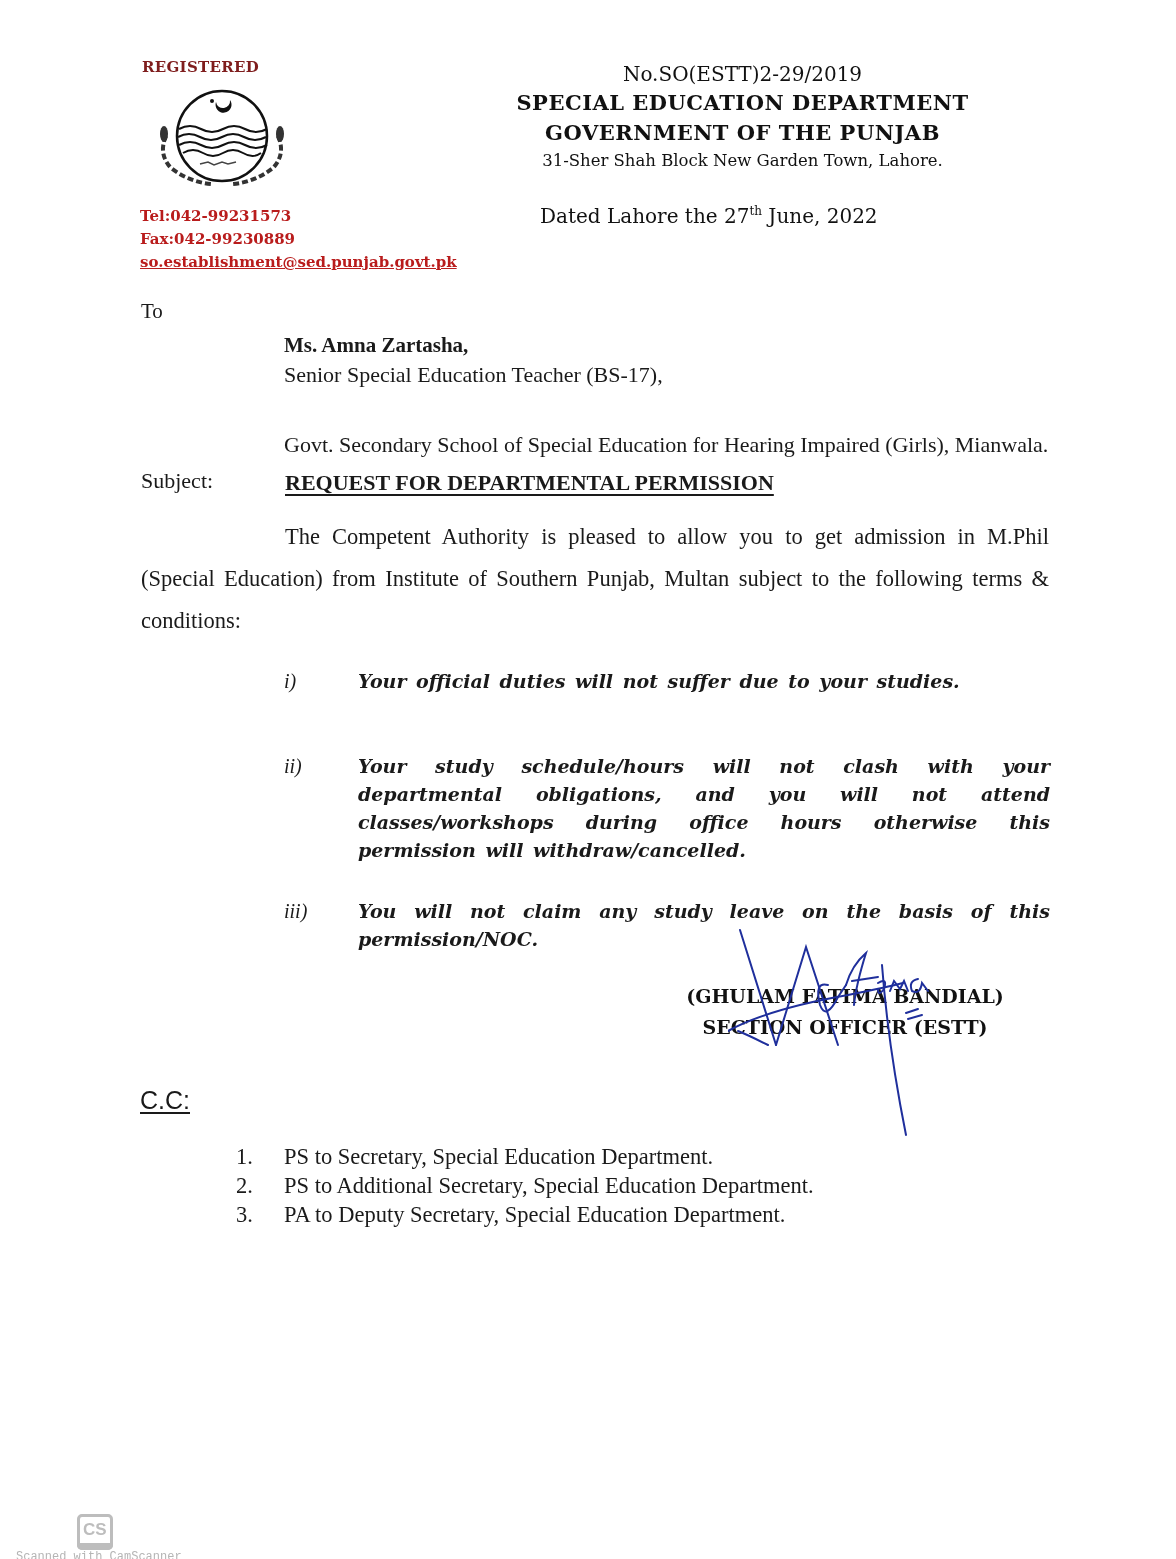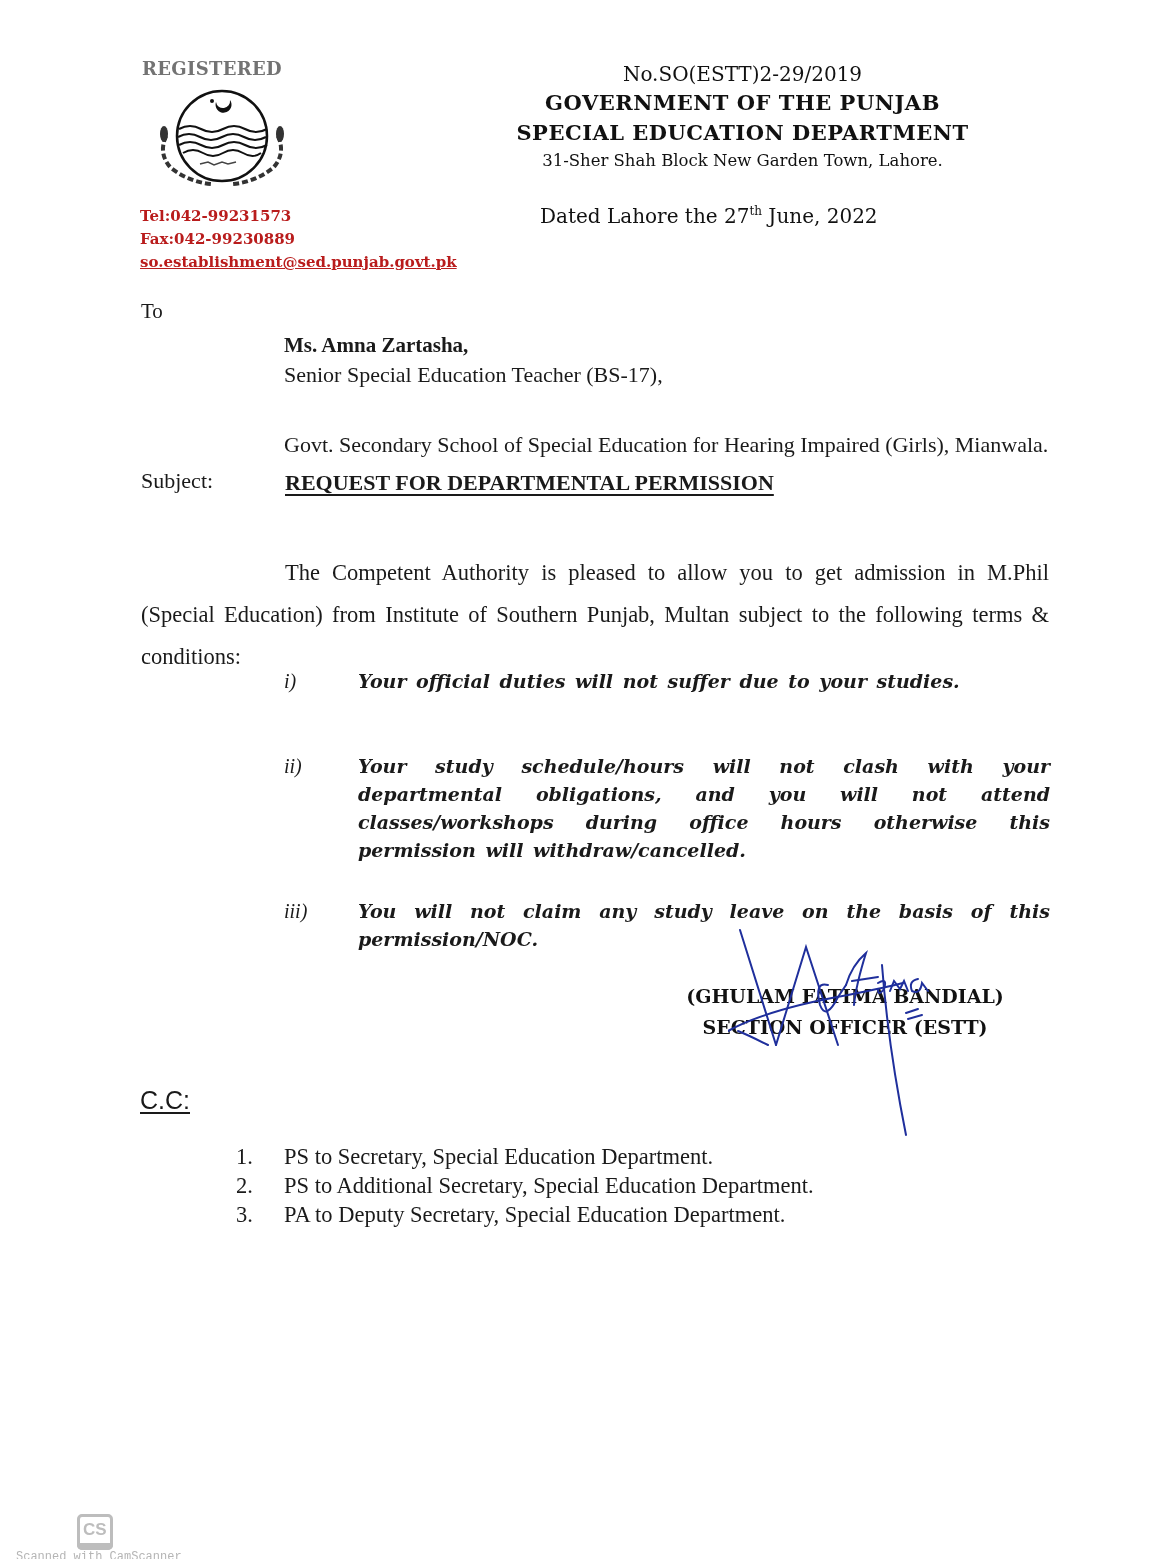--- a/index.html
+++ b/index.html
@@ -1,34 +1,34 @@
 <!DOCTYPE html>
 <html><head>
 <meta charset="utf-8">
 <style>
   html, body { margin:0; padding:0; }
   body { width:1176px; height:1559px; background:#ffffff; position:relative; overflow:hidden; color:#1a1a1a; font-family:"DejaVu Serif", serif; }
   .abs { position:absolute; }
-  .registered { left:142px; top:58px; font-family:"DejaVu Serif", serif; font-weight:bold; font-size:18px; letter-spacing:0.3px; color:#737373; }
+  .registered { left:142px; top:58px; font-family:"DejaVu Serif", serif; font-weight:bold; font-size:15px; letter-spacing:0.3px; color:#7f1d1d; }
   .emblem { left:150px; top:84px; width:145px; height:110px; }
   .contact { left:140px; top:205px; font-family:"DejaVu Serif", serif; font-weight:bold; font-size:15px; line-height:23px; color:#b91c1c; }
   .contact .email { text-decoration:underline; }
   .hdr { left:470px; top:60px; width:545px; text-align:center; color:#111; }
   .hdr .ref { font-family:"DejaVu Serif", serif; font-size:20px; line-height:28px; }
   .hdr .gov { font-family:"DejaVu Serif", serif; font-weight:bold; font-size:21px; line-height:30px; letter-spacing:0.5px; }
   .hdr .addr { font-family:"DejaVu Serif", serif; font-size:16.5px; line-height:26px; }
   .dated { left:540px; top:204px; font-family:"DejaVu Serif", serif; font-size:20px; color:#111; }
   .dated sup { font-size:12px; }
   .to { left:141px; top:299px; font-family:"Liberation Serif", serif; font-size:21px; }
   .addressee { left:284px; top:330px; width:766px; font-family:"Liberation Serif", serif; font-size:22px; line-height:30px; }
   .addressee .name { font-weight:bold; font-size:21px; }
   .addressee .just { text-align:justify; text-align-last:left;margin-top:40px; }
   .subject-label { left:141px; top:468px; font-family:"Liberation Serif", serif; font-size:22px; }
   .subject-text { left:285px; top:470px; font-family:"Liberation Serif", serif; font-weight:bold; font-size:22px; text-decoration:underline; text-decoration-thickness:2px; text-underline-offset:4px; }
-  .body-para { left:141px; top:516px; width:908px; font-family:"Liberation Serif", serif; font-size:22.5px; line-height:42px; text-align:justify; text-indent:144px;margin-top:36px; }
+  .body-para { left:141px; top:516px; width:908px; font-family:"Liberation Serif", serif; font-size:22.5px; line-height:42px; text-align:justify; text-indent:144px; }
   .cond { left:284px; width:766px; font-family:"DejaVu Serif", serif; font-style:italic; font-weight:bold; font-size:19px; line-height:28px; }
   .cond .num { position:absolute; left:0; top:0; font-family:"Liberation Serif", serif; font-weight:normal; font-size:20px; }
   .cond .txt { margin-left:74px; text-align:justify; text-align-last:left; word-spacing:3px; }
   .sig { left:728px; top:925px; width:220px; height:220px; }
   .signatory { left:650px; top:981px; width:390px; text-align:center; font-family:"DejaVu Serif", serif; font-weight:bold; font-size:19px; line-height:31px; color:#111; }
   .cc-label { left:140px; top:1086px; font-family:"Liberation Sans", sans-serif; font-weight:normal; font-size:25px; text-decoration:underline; text-underline-offset:3px;text-align:right; }
   .cc-list { left:236px; top:1142px; font-family:"Liberation Serif", serif; font-size:22.5px; line-height:29px; }
   .cc-list .n { display:inline-block; width:48px; }
   .cs { left:8px; top:1514px; display:flex; align-items:center;flex-direction:column; }
   .cs-logo { width:36px; height:36px; border:3px solid #bdbdbd; border-radius:5px; box-sizing:border-box; position:relative; font-family:"Liberation Sans", sans-serif; font-weight:bold; font-size:17px; color:#bdbdbd; text-align:center; line-height:26px; }
@@ -56,22 +56,22 @@
 </svg>
 
 <div class="abs contact">
   <div>Tel:042-99231573</div>
   <div>Fax:042-99230889</div>
   <div class="email">so.establishment@sed.punjab.govt.pk</div>
 </div>
 
 <div class="abs hdr">
   <div class="ref">No.SO(ESTT)2-29/2019</div>
+  <div class="gov">SPECIAL EDUCATION DEPARTMENT</div>
   <div class="gov">GOVERNMENT OF THE PUNJAB</div>
-  <div class="gov">SPECIAL EDUCATION DEPARTMENT</div>
   <div class="addr">31-Sher Shah Block New Garden Town, Lahore.</div>
 </div>
 
 <div class="abs dated"><span>Dated Lahore the 27</span><sup>th</sup><span> June, 2022</span></div>
 
 <div class="abs to">To</div>
 
 <div class="abs addressee">
   <div class="name">Ms. Amna Zartasha,</div>
   <div>Senior Special Education Teacher (BS-17),</div>

